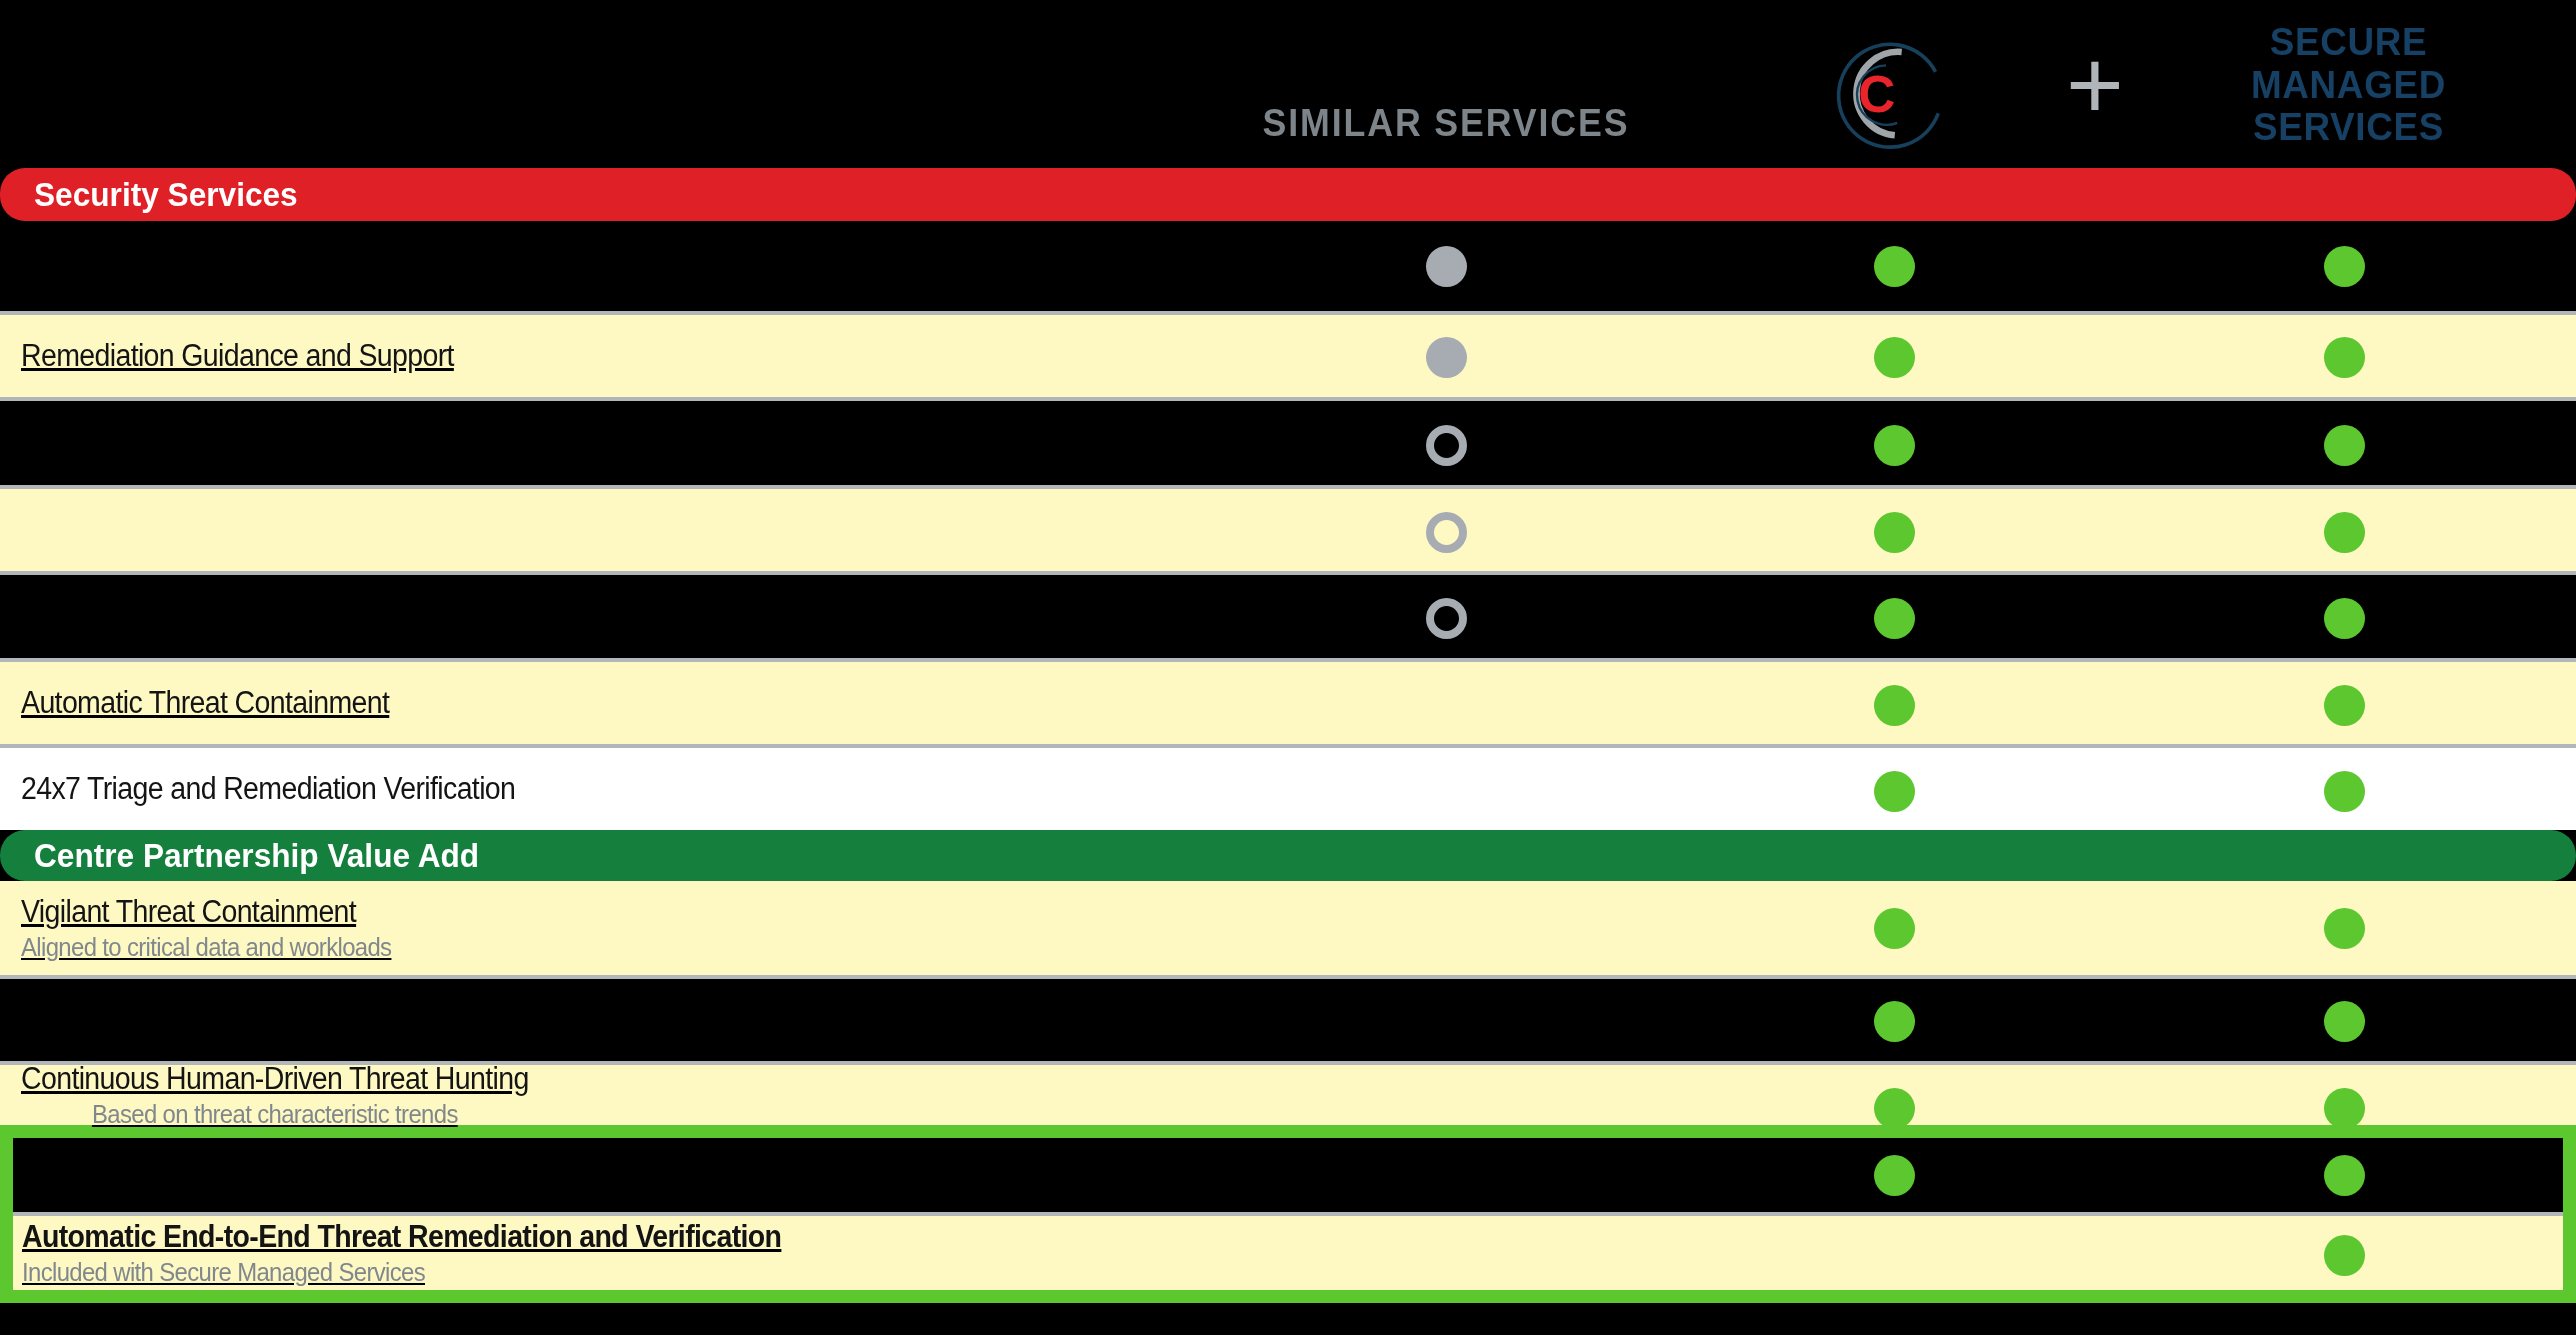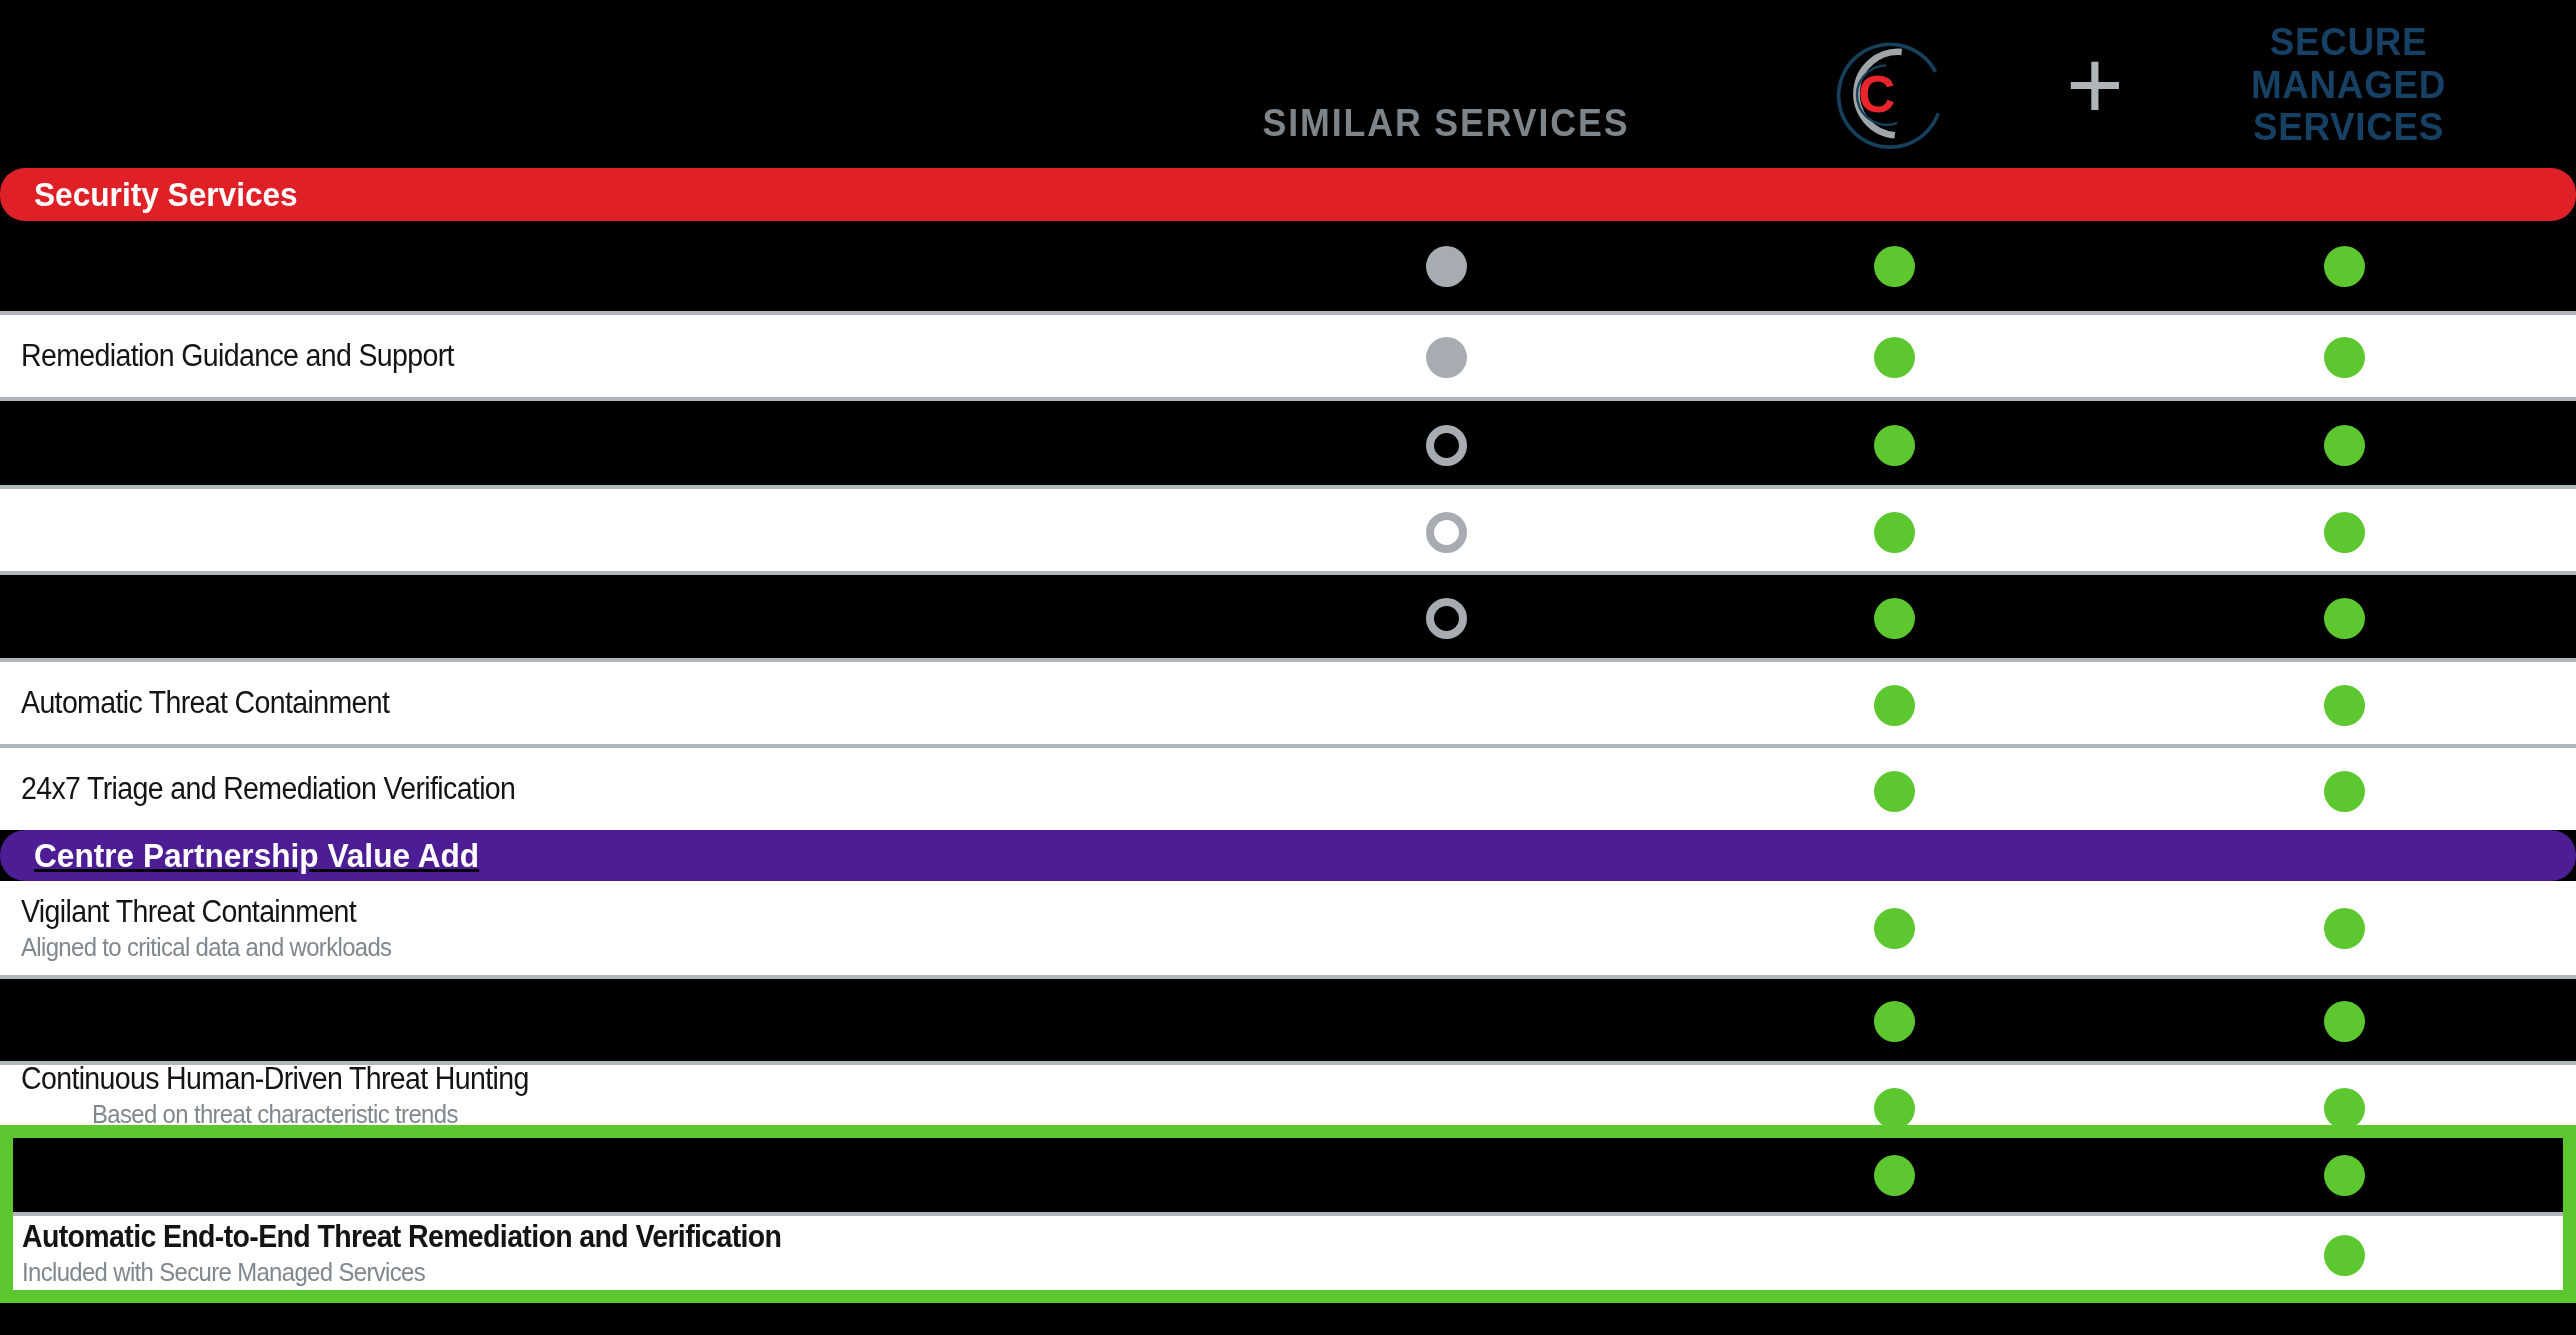--- a/index.html
+++ b/index.html
@@ -21,30 +21,30 @@
   }
   .col-header-sms{
     position:absolute;left:2200px;top:21px;width:297px;
     text-align:center;color:#164064;font-size:38px;font-weight:700;
     line-height:1.12;letter-spacing:0.7px;transform:scaleX(0.97);transform-origin:center;
   }
 
   
   .banner{display:flex;align-items:center;box-sizing:border-box;padding-left:34px;border-radius:25px;}
   .banner.red{background:#df2127;}
-  .banner.green{background:#4c1d95;text-decoration:underline;}
+  .banner.green{background:#15803d;}
   .banner-label{
     color:#fff;font-size:34px;font-weight:700;letter-spacing:0px;
     transform:scaleX(0.93);transform-origin:left;white-space:nowrap;
   }
 
   
   .row{position:relative;box-sizing:border-box;display:flex;align-items:center;}
   .row.bg-black{background:#000;}
-  .row.bg-light{background:#ffffff;}
+  .row.bg-light{background:#fef9c3;text-decoration:underline;}
   .row.bg-white{background:#ffffff;}
   .row.divided{border-top:4px solid #b0b6ba;}
   .row-text{display:flex;flex-direction:column;justify-content:center;padding-left:21px;}
   .row.boxed .row-text{padding-left:9px;}
   .row-title{
     color:#141414;font-size:31px;font-weight:400;letter-spacing:-0.7px;
     min-height:38px;line-height:38px;white-space:nowrap;
     transform:scaleX(0.92);transform-origin:left;
   }
   .row-title.bold{font-weight:700;}

